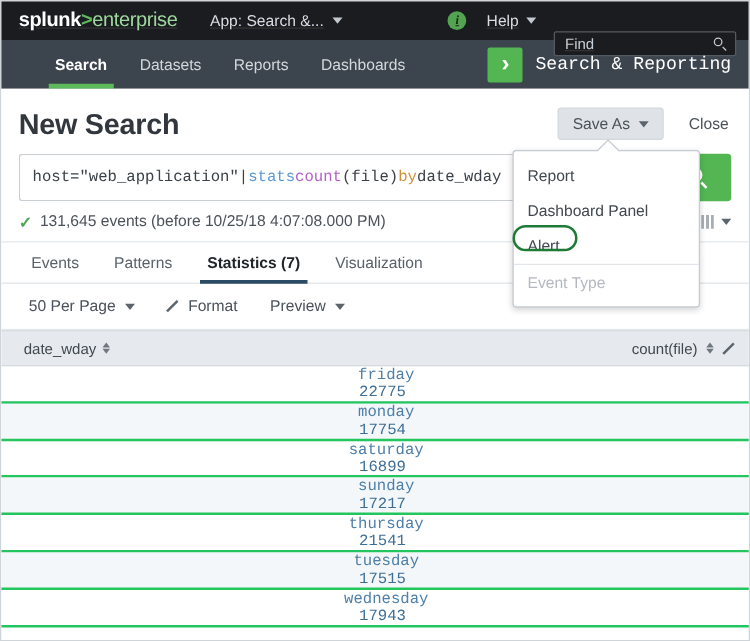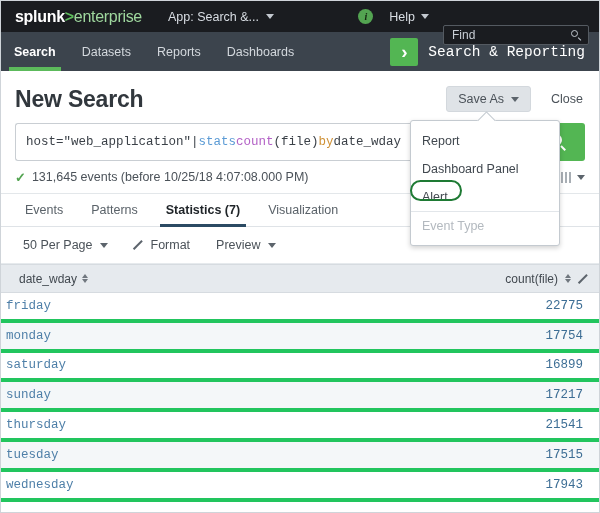--- a/index.html
+++ b/index.html
@@ -27,20 +27,21 @@
   }
 
   
   .topbar {
     height: 31px;
     background: #1a1c20;
     display: flex;
     align-items: center;
     padding: 0 10px 0 14px;
     box-sizing: border-box;
+    text-decoration: underline;
   }
   .logo {
     font-size: 16px;
     font-weight: bold;
     letter-spacing: -0.3px;
     white-space: nowrap;
   }
   .logo .lg-splunk { color: #ffffff; }
   .logo .lg-gt { color: #5cba5b; font-weight: bold; }
   .logo .lg-ent { color: #9fd89e; font-weight: normal; }
@@ -136,21 +137,21 @@
   .navbar {
     height: 39px;
     background: #3c444d;
     display: flex;
     align-items: stretch;
     box-sizing: border-box;
   }
   .nav-items {
     display: flex;
     align-items: stretch;
-    padding-left: 0;
+    padding-left: 30px;
   }
   .nav-item {
     display: flex;
     align-items: center;
     padding: 0 13px;
     color: #d3d8dd;
     font-size: 12.5px;
     position: relative;
     white-space: nowrap;
   }
@@ -447,25 +448,26 @@
     content: "";
     position: absolute; bottom: 1px; left: 0;
     border-left: 3.5px solid transparent;
     border-right: 3.5px solid transparent;
     border-top: 4px solid #5c646c;
   }
   .row {
     display: flex;
     align-items: center;
     height: 29.8px;
-    padding: 0 12px 0 5px;
-    box-sizing: border-box;
-    border-bottom: 4px solid #22c55e;
+    padding: 0 12px 0 28px;
+    box-sizing: border-box;
+    border-bottom: 2px solid #22c55e;
     font-family: "Liberation Mono", monospace;
     font-size: 12.5px;
+    flex-direction: column;
   }
   .row.alt { background: #f4f7f9; }
   .cell-key { color: #4e7fa8; }
   .cell-spacer { flex: 1; }
   .cell-val { color: #3d6e95; padding-right: 6px; }
 
   
   .saveas-popup {
     position: absolute;
     left: 409px;

